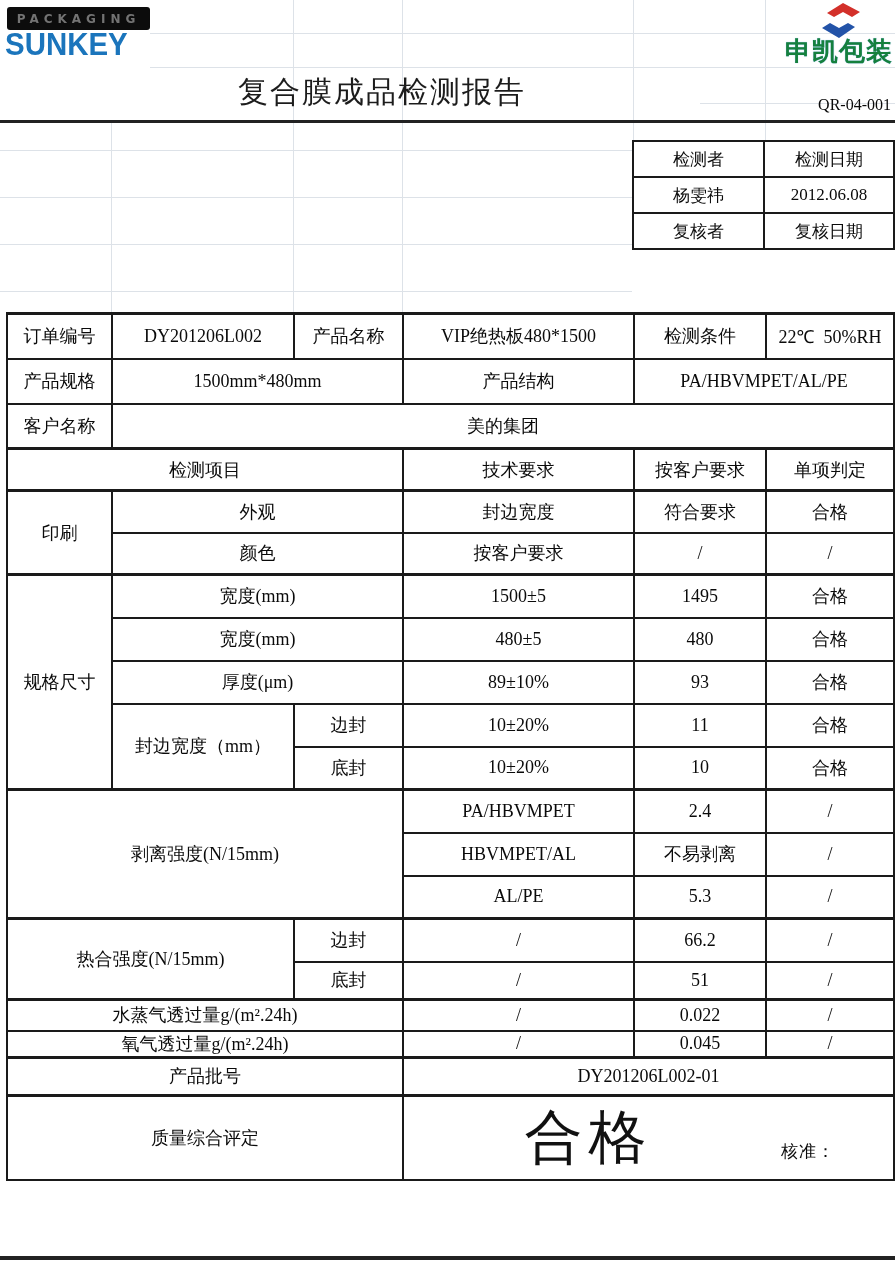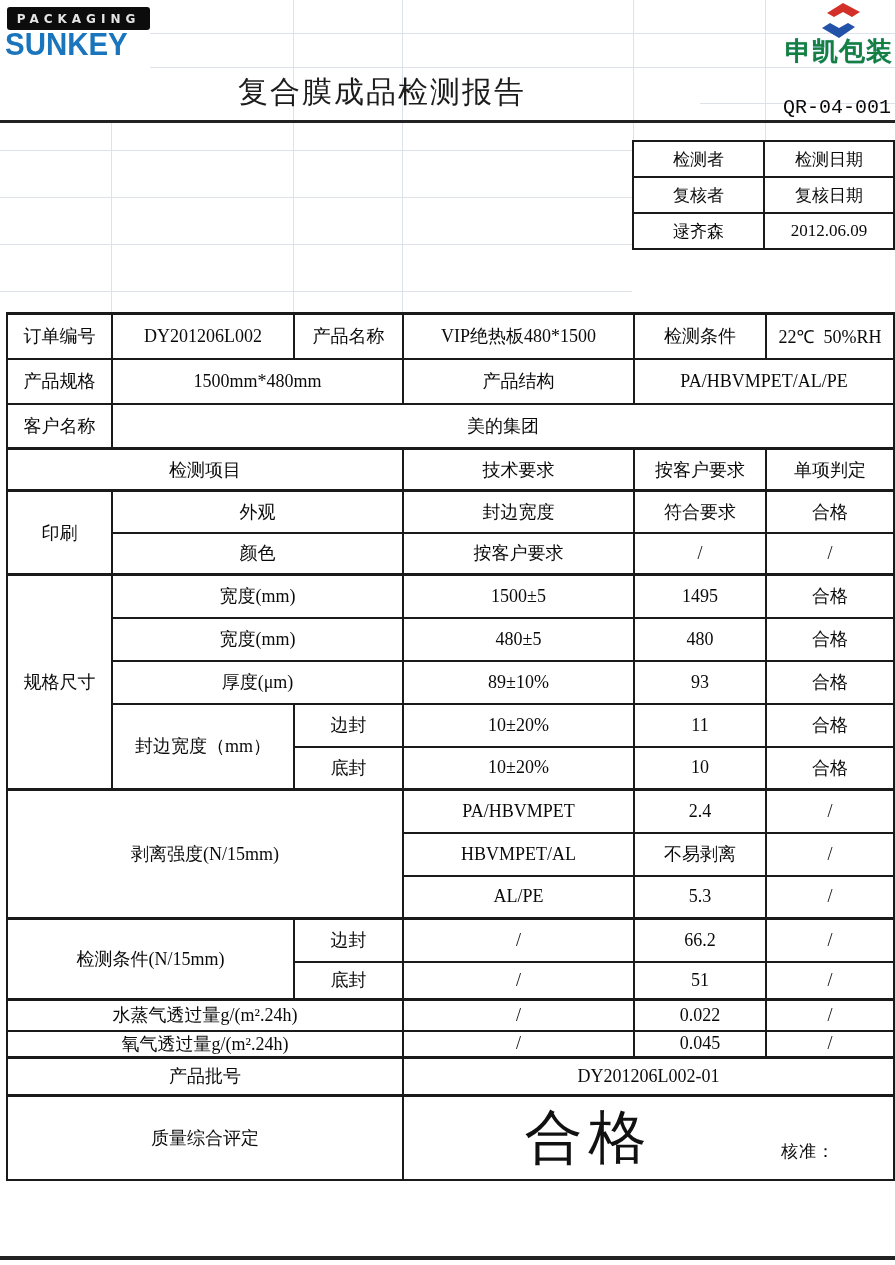--- a/index.html
+++ b/index.html
@@ -10,41 +10,41 @@
     font-family:"Liberation Serif", serif;
   }
   
   .gridline { position:absolute; background:#dde2e8; }
   
   .rule { position:absolute; background:#222222; }
 
   
   .pkg-box {
     position:absolute; left:7px; top:7px; width:143px; height:23px;
-    background:#0c0c0c; border-radius:3px; color:#e5e5e5;
+    background:#0c0c0c; border-radius:3px; color:#737373;
     font-family:"DejaVu Sans", sans-serif; font-weight:bold;
     font-size:12px; letter-spacing:5px; text-align:center; line-height:24px;
   }
   .sunkey {
     position:absolute; left:5px; top:26px;
     font-family:"Liberation Sans", sans-serif; font-weight:bold;
     font-size:32px; color:#1b75bc; letter-spacing:0px;
     transform:scaleX(0.92); transform-origin:left;
   }
   
   .smark { position:absolute; left:820px; top:3px; }
   .brandcn {
     position:absolute; right:2px; top:34px;
     font-family:"DejaVu Sans", sans-serif; font-weight:bold;
     font-size:26px; color:#15803d; letter-spacing:1px;
     text-shadow:0 0 1px #7db4ee;
   }
   .doccode {
     position:absolute; right:4px; top:96px;
-    font-size:20px; font-family:Liberation Mono, monospace;
+    font-size:16px; font-family:Liberation Serif, serif;
   }
   .title {
     position:absolute; left:238px; top:72px;
     font-size:30px; letter-spacing:2px; color:#1c1c1c;
   }
 
   
   .insp { position:absolute; left:632px; top:140px; width:261px;
           border-collapse:collapse; table-layout:fixed; }
   .insp td { border:2px solid #1a1a1a; height:34px; text-align:center;
@@ -103,26 +103,26 @@
     <colgroup>
         <col style="width:131px">
         <col style="width:130px">
       </colgroup>
     <tbody>
         <tr>
       <td>检测者</td>
       <td>检测日期</td>
     </tr>
     <tr>
+      <td>杨雯祎</td>
+      <td>2012.06.08</td>
+    </tr>
+    <tr>
       <td>复核者</td>
       <td>复核日期</td>
-    </tr>
-    <tr>
-      <td>逯齐森</td>
-      <td>2012.06.09</td>
     </tr>
   </tbody>
     </table>
 
   <table class="main">
     <colgroup>
       <col style="width:105px">
         <col style="width:182px">
         <col style="width:109px">
       <col style="width:231px">
@@ -217,21 +217,21 @@
       <td>不易剥离</td>
       <td>/</td>
     </tr>
     <tr style="height:43px">
       <td>AL/PE</td>
       <td>5.3</td>
       <td>/</td>
     </tr>
 
     <tr class="sec" style="height:43px">
-      <td colspan="2" rowspan="2">检测条件(N/15mm)</td>
+      <td colspan="2" rowspan="2">热合强度(N/15mm)</td>
       <td>边封</td>
       <td>/</td>
       <td>66.2</td>
       <td>/</td>
     </tr>
     <tr style="height:38px">
       <td>底封</td>
       <td>/</td>
       <td>51</td>
       <td>/</td>

